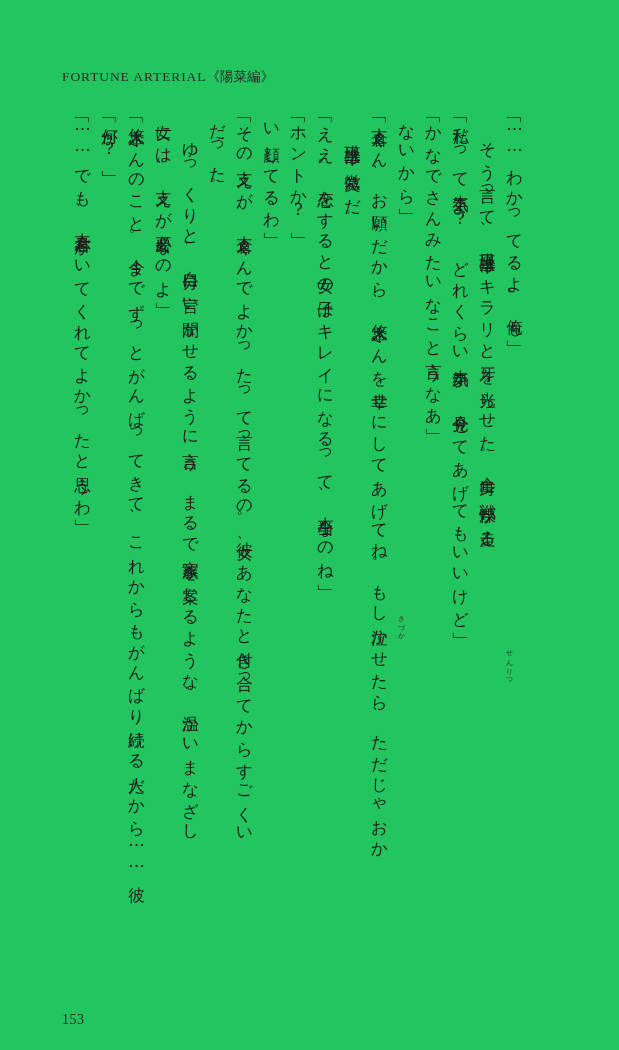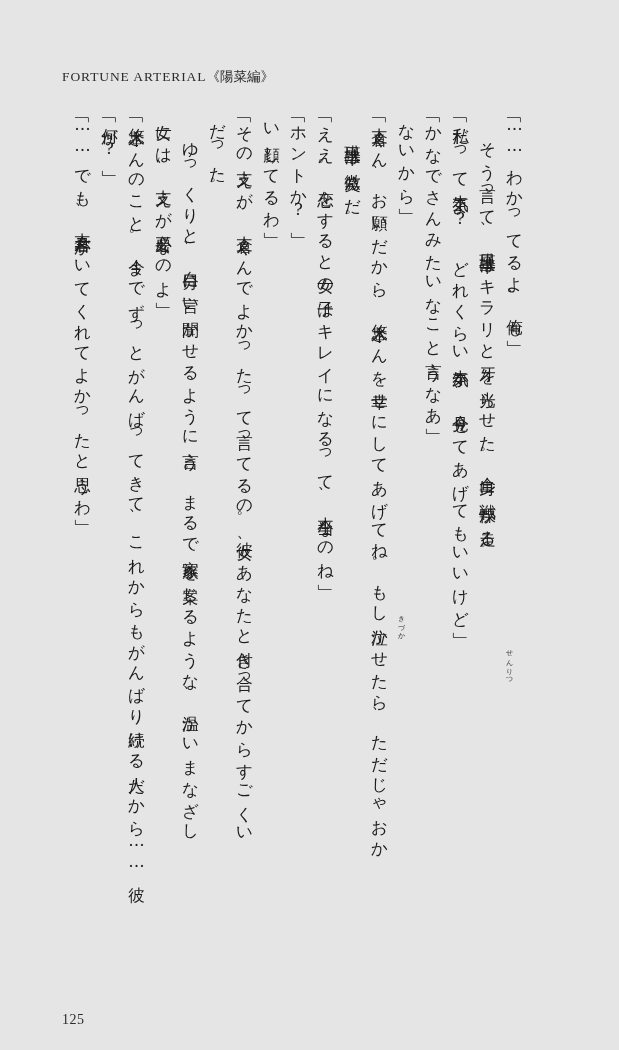--- a/index.html
+++ b/index.html
@@ -12,21 +12,21 @@
     height: 1050px;
     position: relative;
     font-family: "Liberation Serif", "DejaVu Serif", serif;
     color: #1a1a1a;
     overflow: hidden;
   }
 
   .page {
     position: absolute;
     inset: 0;
-    background: #e5e5e5;
+    background: #22c55e;
   }
 
   
   .running-head {
     position: absolute;
     top: 68px;
     left: 62px;
     font-size: 13.5px;
     letter-spacing: 0.9px;
     color: #2b2b2b;
@@ -109,15 +109,15 @@
     <div class="vline">ないから」</div>
     <div class="vline">「かなでさんみたいなこと言うなあ」</div>
     <div class="vline">「私だって本気よ?　どれくらい本気か、今見せてあげてもいいけど」</div>
     <div class="vline">　そう言って、瑛里華はキラリと牙を光らせた。全身に戦慄が走る。</div>
     <div class="vline">「……わかってるよ、俺も」</div>
   </div>
 
   <div class="ruby-holder" style="top: 610px; right: 213px;">きづか</div>
   <div class="ruby-holder" style="top: 645px; right: 105px;">せんりつ</div>
 
-  <div class="page-number">125</div>
+  <div class="page-number">153</div>
 
 </div>
 
 </body></html>

